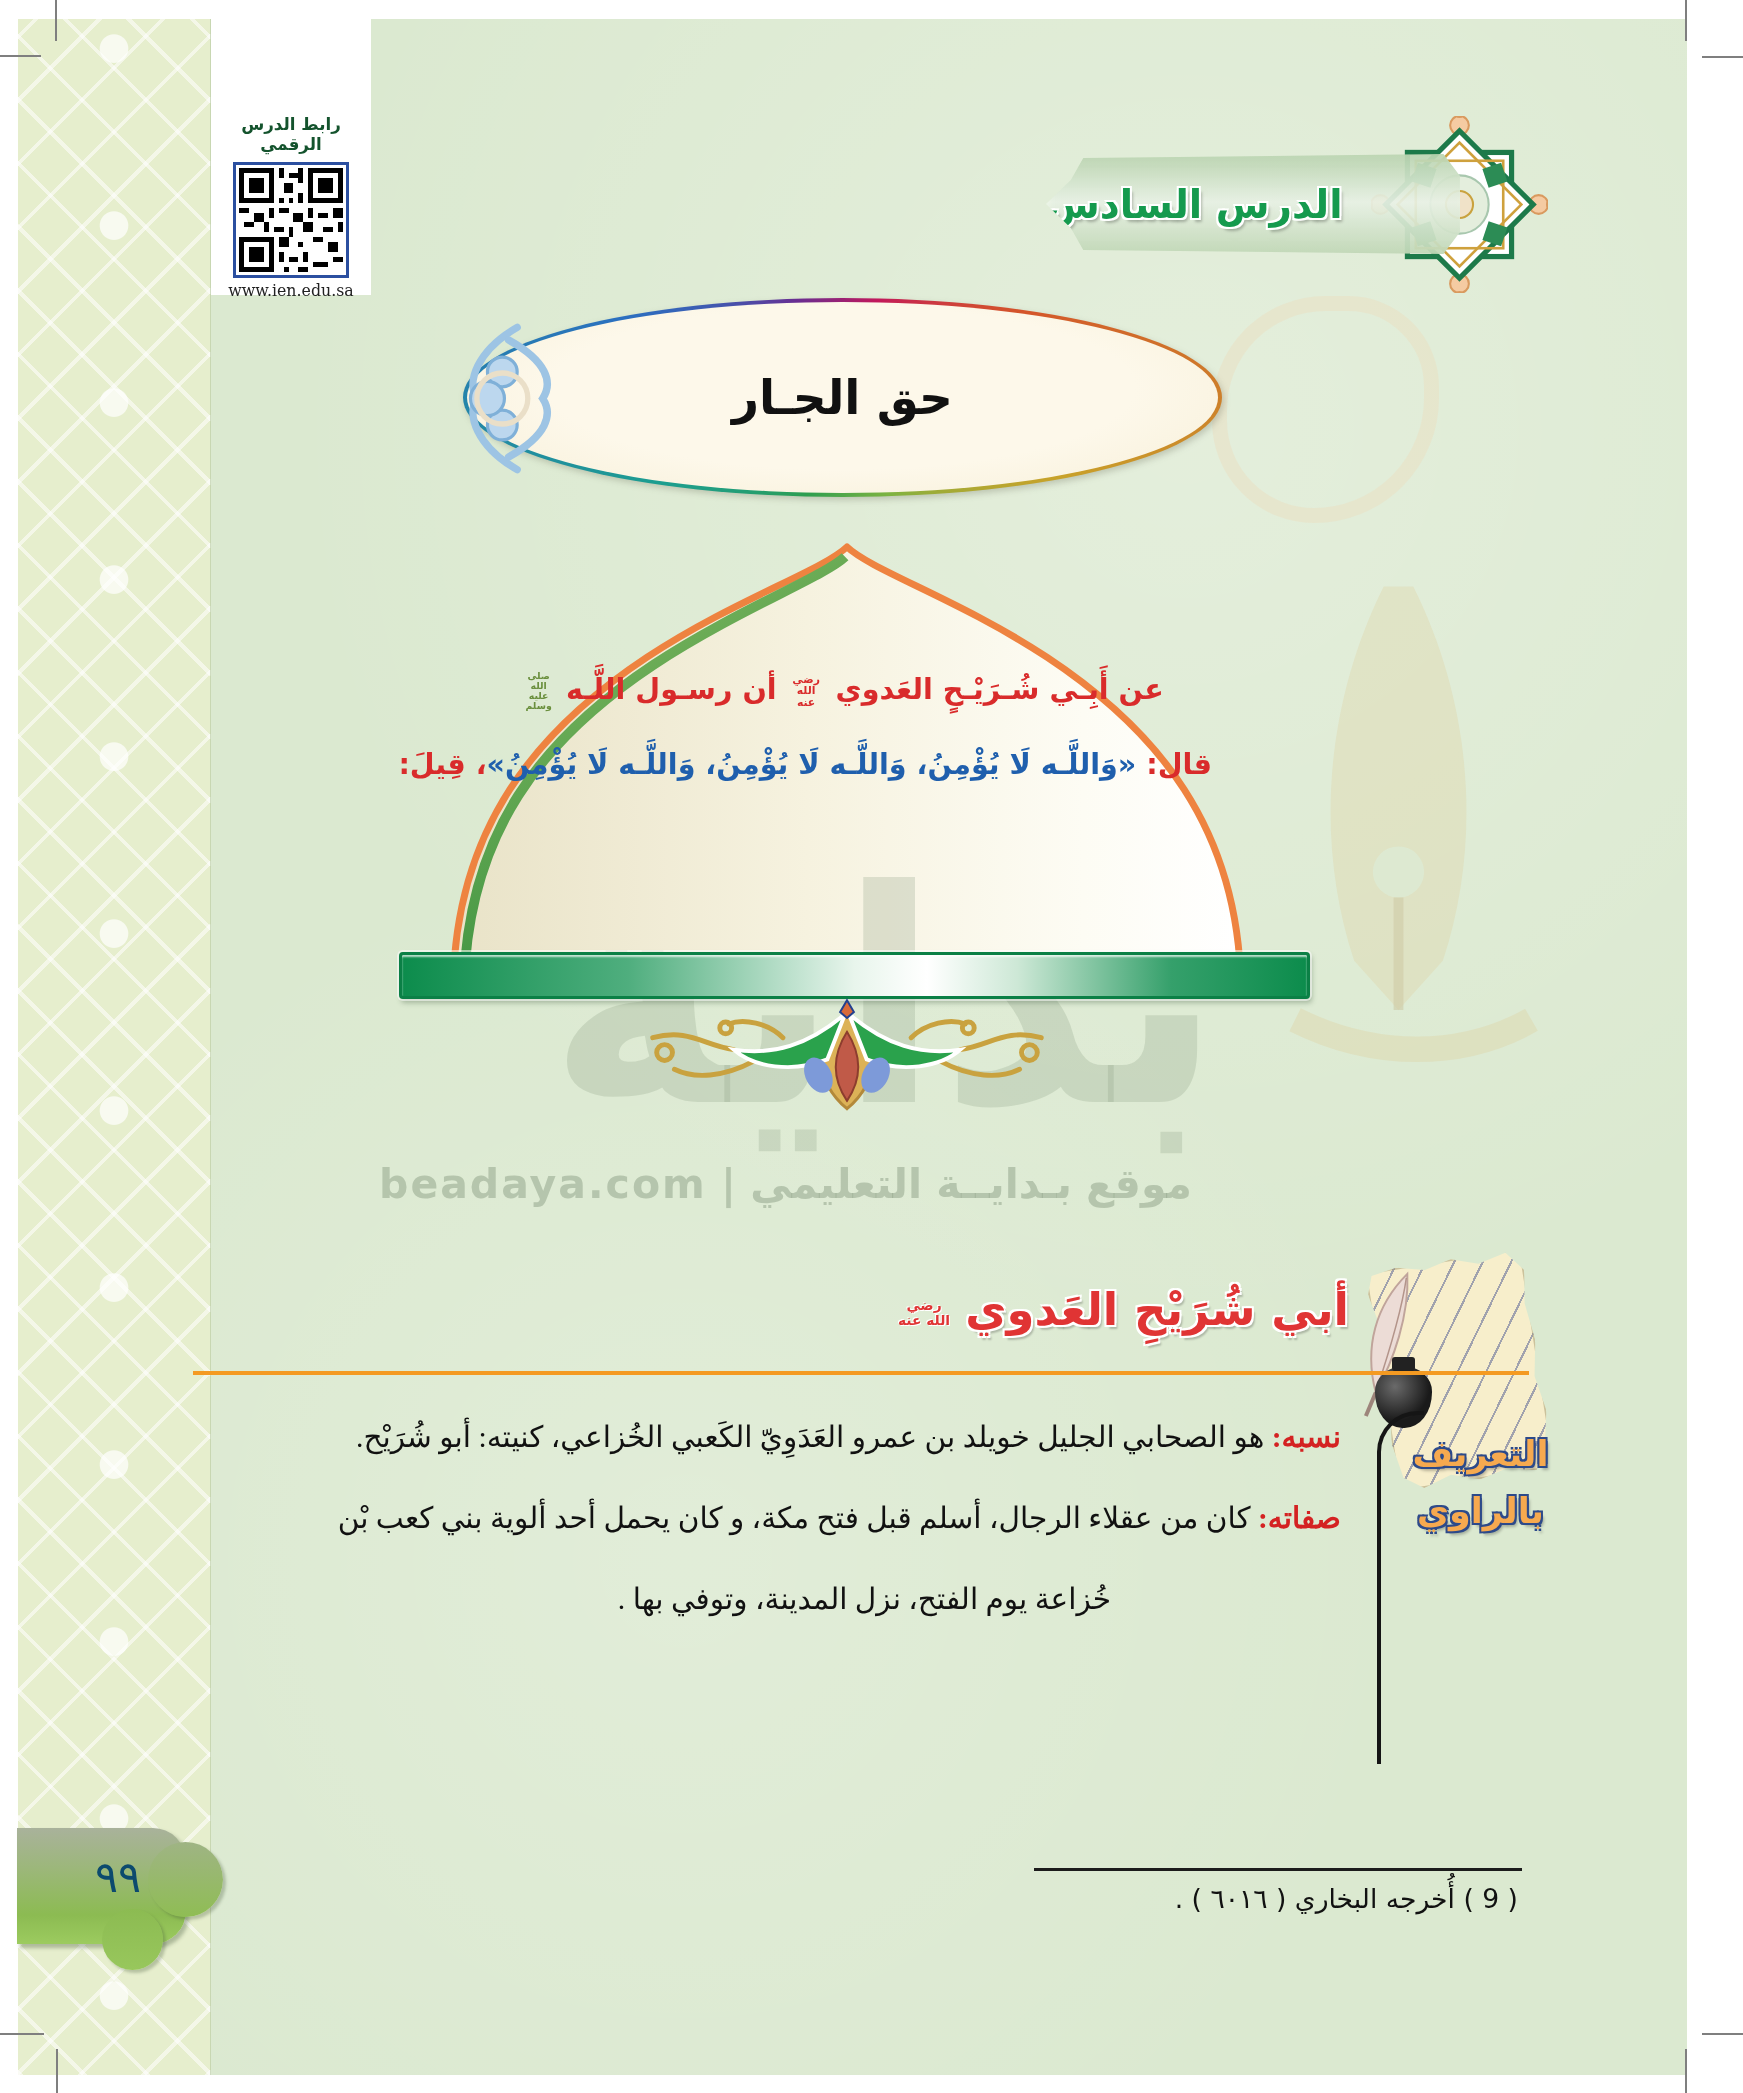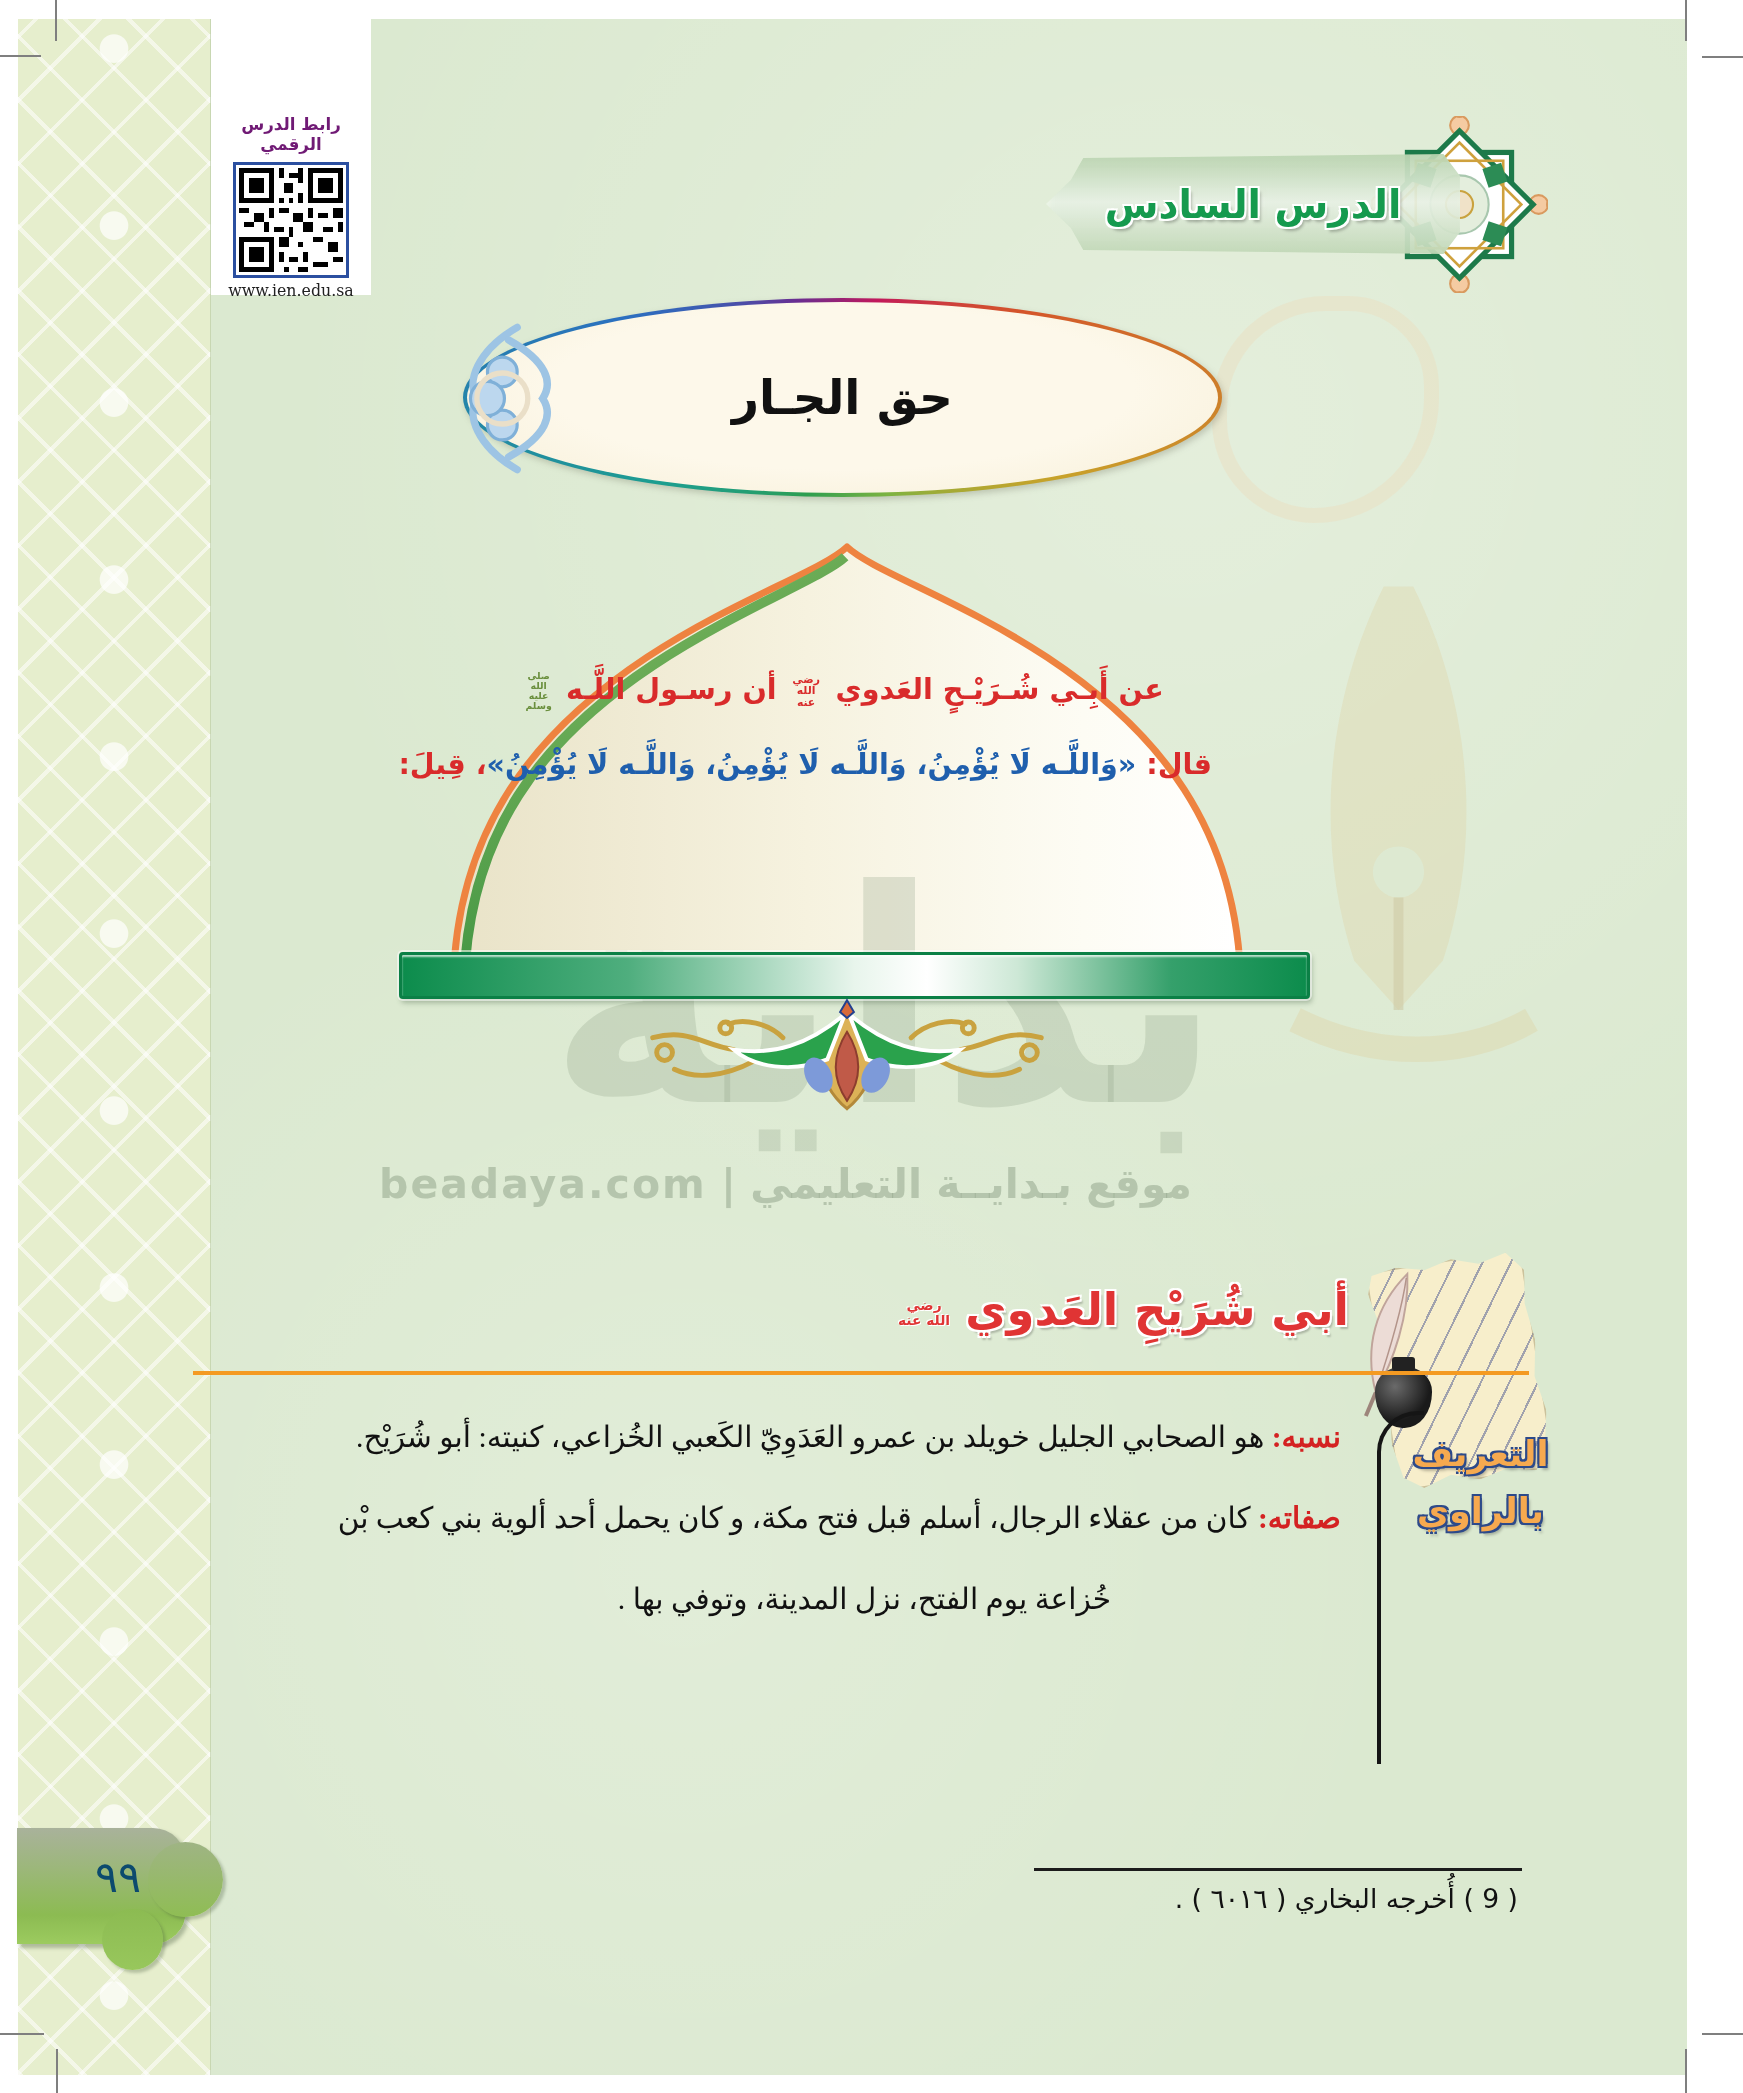--- a/index.html
+++ b/index.html
@@ -15,30 +15,30 @@
       repeating-linear-gradient(45deg, rgba(255,255,255,.55) 0 3.9px, transparent 3.9px 45px),
       repeating-linear-gradient(-45deg, rgba(255,255,255,.55) 0 3.9px, transparent 3.9px 45px),
       radial-gradient(circle 17.7px at 50% 29.6px, rgba(255,255,255,.7) 0 13.8px, transparent 14.8px);
     background-size:auto,auto,100% 177px; border-right:1px solid rgba(180,200,160,.6); }
 
   
   .crop { background:#7f7f7f; }
 
   
   .qr-box { left:211px; top:18.7px; width:160px; height:276px; background:#fff; text-align:center; }
-  .qr-title { margin-top:95px; font-size:16.7px; font-weight:bold; color:#701a75; direction:rtl; }
+  .qr-title { margin-top:95px; font-size:16.7px; font-weight:bold; color:#14532d; direction:rtl; }
   .qr-frame { margin:7.9px auto 3.9px auto; width:116px; height:116px; border:3.9px solid #2b4fa0; background:#fff; display:flex; align-items:center; justify-content:center; }
   .qr-url { font-family:"DejaVu Serif", serif; font-size:15.8px; color:#222; }
 
   
   .star-orn { left:1371px; top:116px; width:177px; height:177px; }
   .banner-pill { left:1046px; top:154px; width:414px; height:100px;
     background:linear-gradient(180deg, rgba(188,214,178,.92), rgba(238,246,234,.9) 48%, rgba(196,219,186,.92));
     clip-path:polygon(0 50%, 6% 26%, 9% 4%, 96% 0, 100% 22%, 100% 78%, 96% 100%, 9% 96%, 6% 74%);
-    display:flex; align-items:center; justify-content:center;
+    display:flex; align-items:center; 
     filter:drop-shadow(3px 3.9px 3px rgba(60,80,60,.35)); }
   .banner-text { font-size:39px; font-weight:bold; color:#159a4e; direction:rtl;
     text-shadow:-2px -2px 0 #fff, 2px -2px 0 #fff, -2px 2px 0 #fff, 2px 2px 0 #fff, 3px 3.9px 3px rgba(0,0,0,.25); }
   .oval-wrap { left:463px; top:298px; width:759px; height:199px; border-radius:50%;
     background:conic-gradient(from 200deg, #2e9e4f, #1c9e8f, #2b6fc0, #6a2d91, #c2185b, #d4552a, #c8a22a, #7cb342, #2e9e4f);
     filter:drop-shadow(2px 3px 3px rgba(80,80,60,.25)); }
   .oval-inner { position:absolute; left:3.9px; top:3.9px; right:3.9px; bottom:3.9px; border-radius:50%;
     background:radial-gradient(ellipse at 50% 45%, #fdf8ea 55%, #f6eed6);
     display:flex; align-items:center; justify-content:center; }
   .oval-title { font-size:47px; font-weight:bold; color:#111; direction:rtl; }

